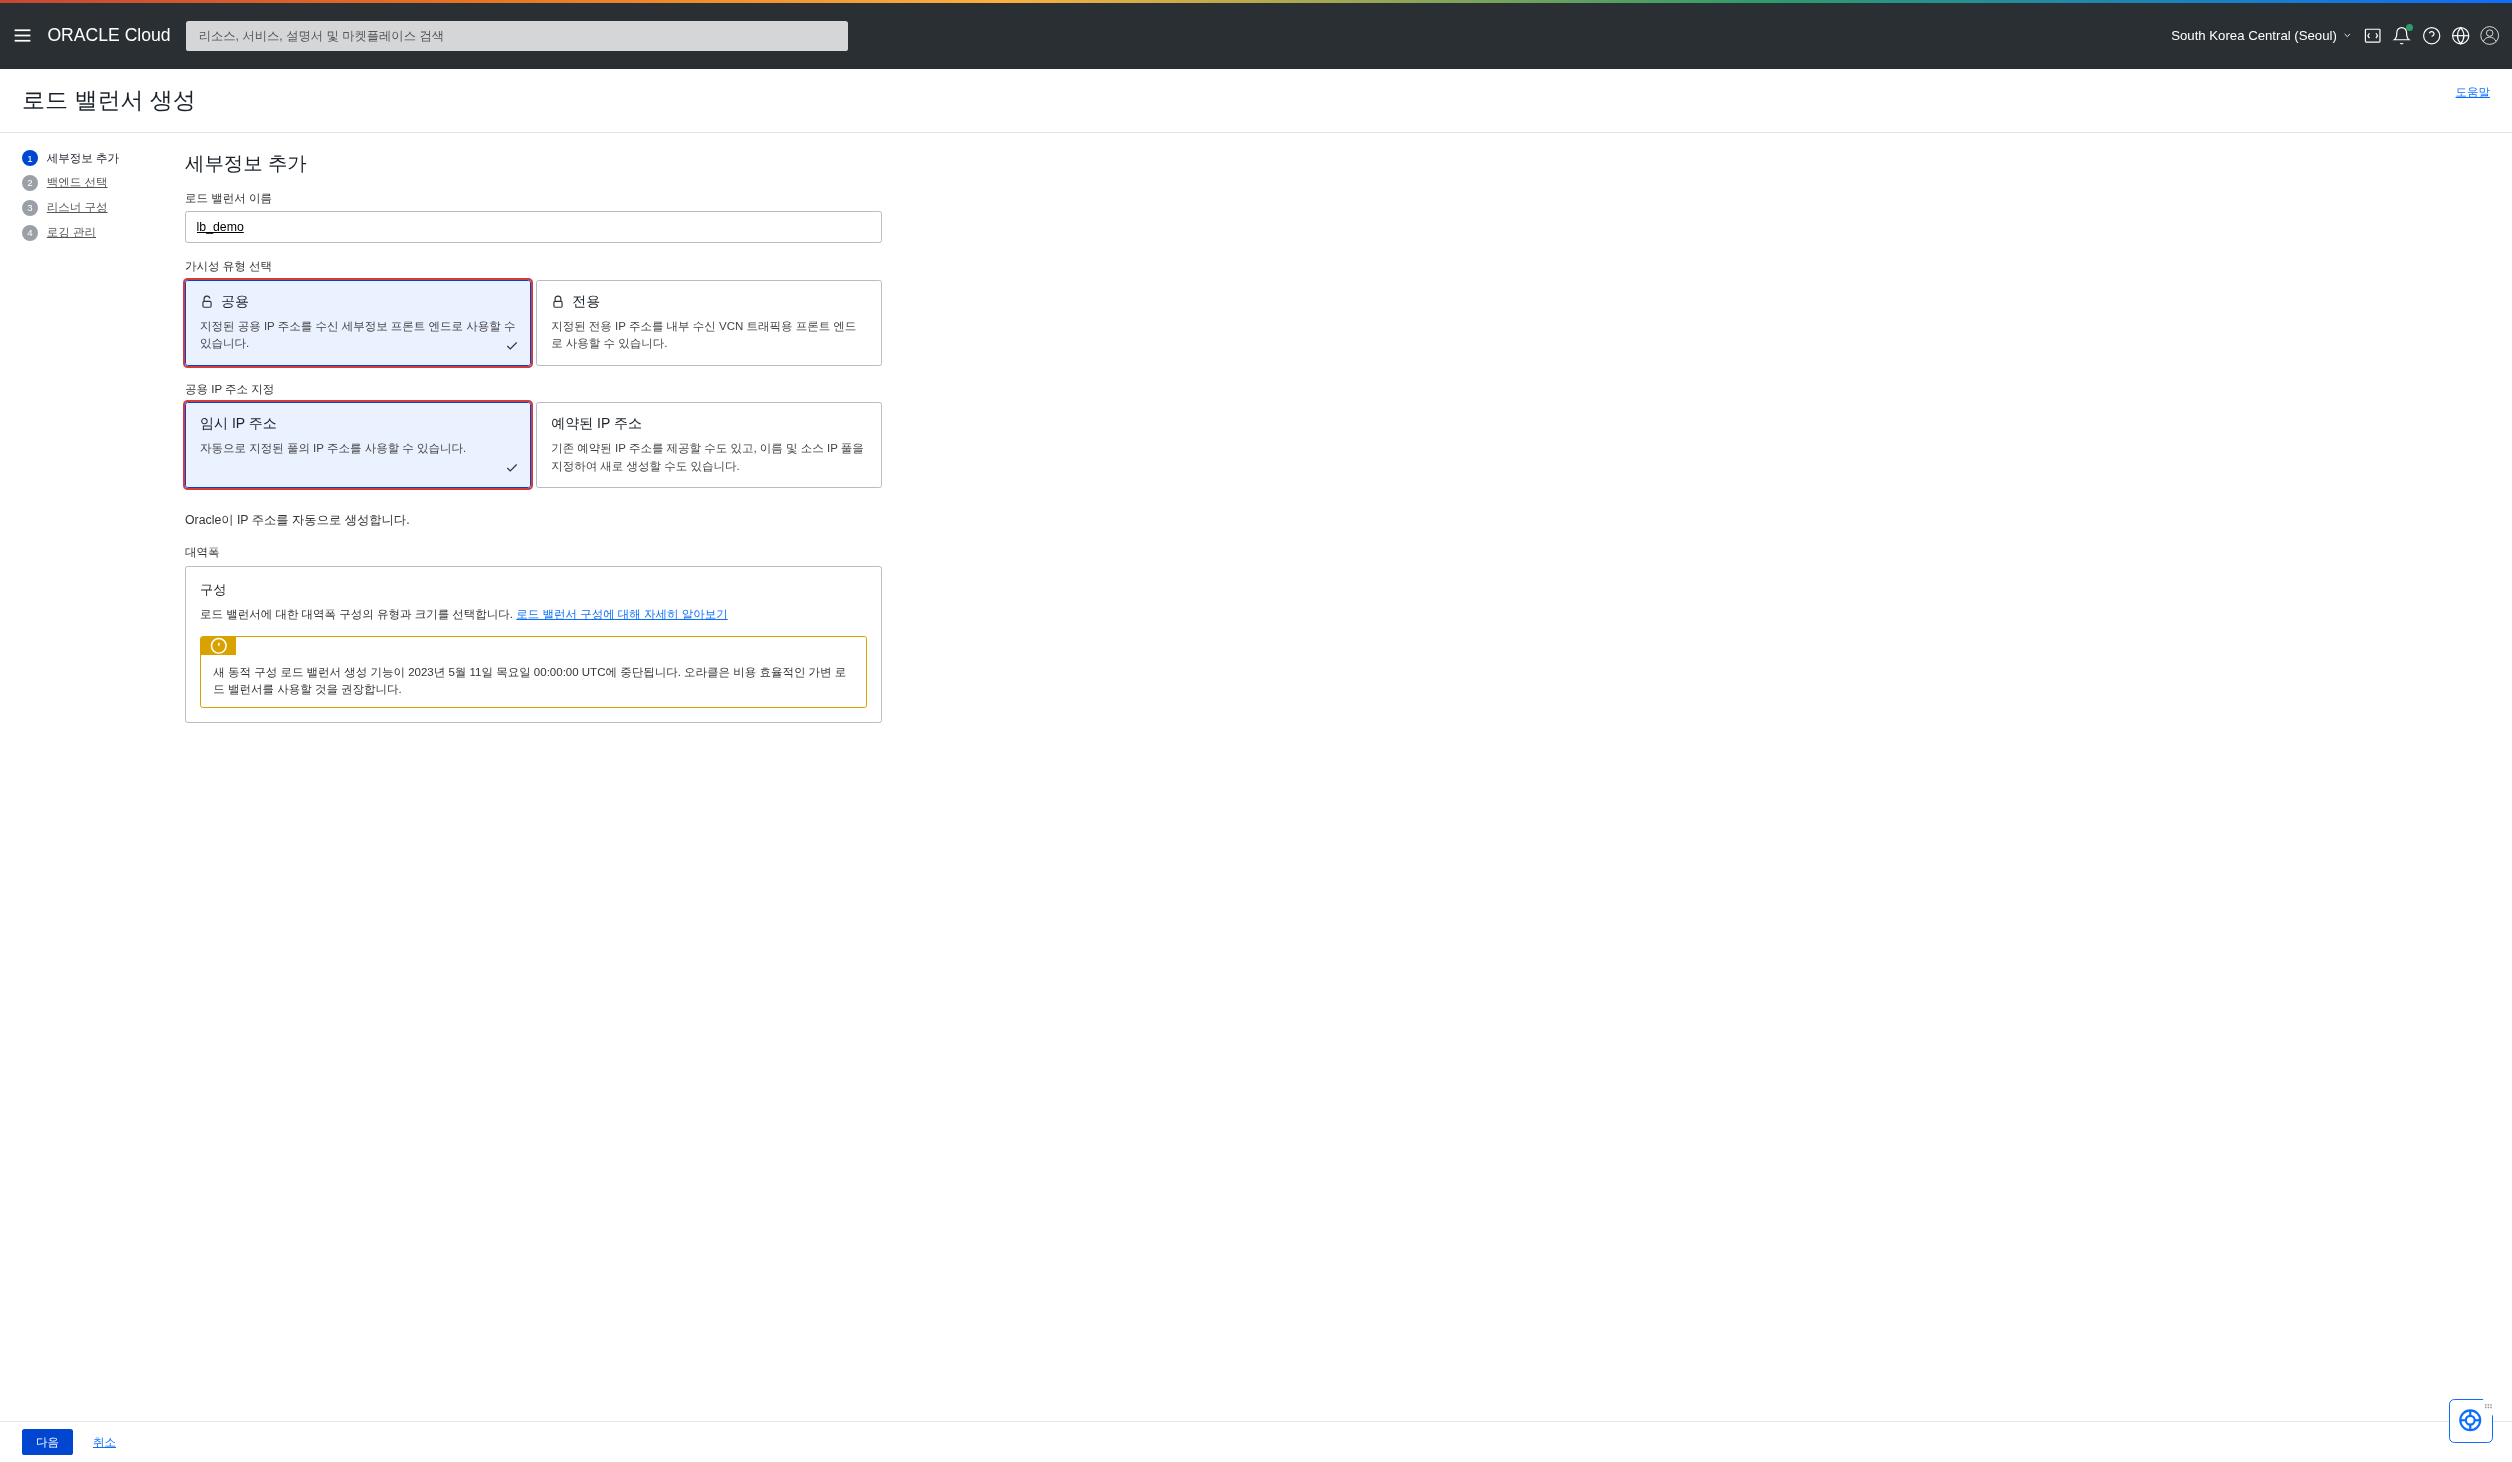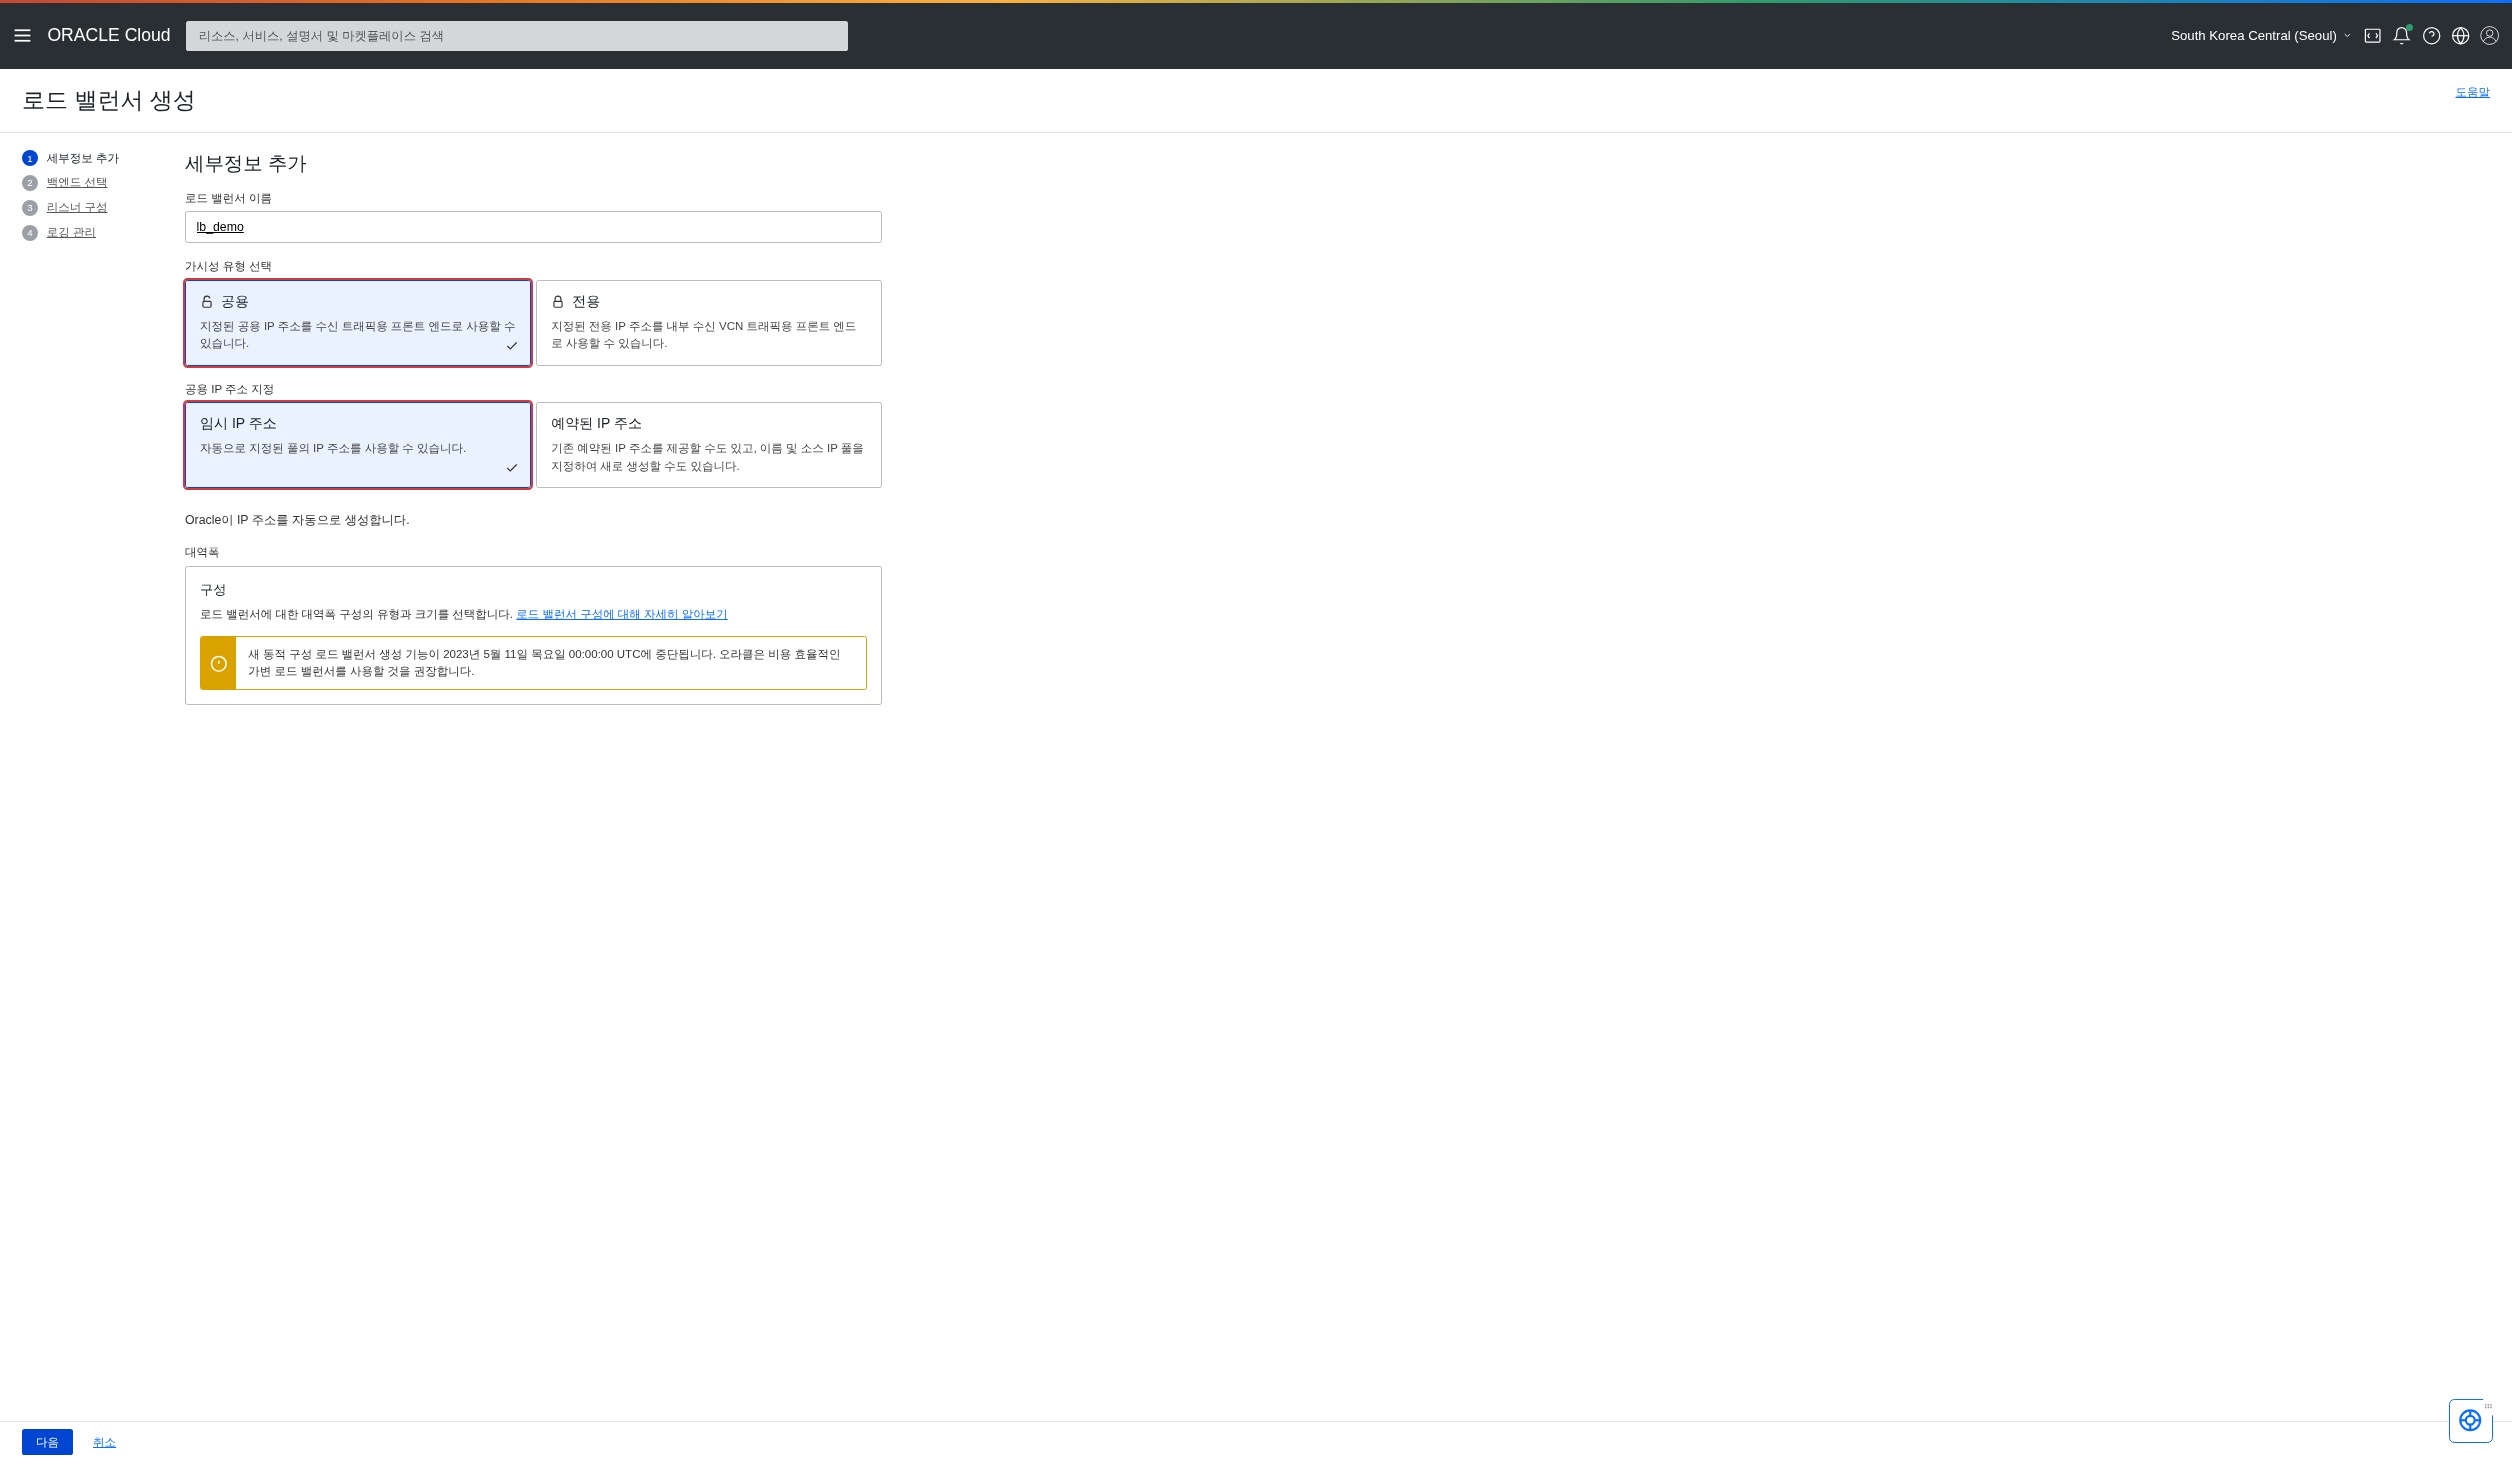--- a/index.html
+++ b/index.html
@@ -51,21 +51,21 @@
 .card-desc { font-size: 11.5px; color: #444; line-height: 1.5; }
 .check { position: absolute; right: 10.6px; bottom: 8.8px; }
 
 .info-text { font-size: 12.3px; color: #333; margin-bottom: 16px; margin-top: 24px; }
 
 .config-box { border: 0.9px solid #b5bcc3; border-radius: 2.6px; padding: 14px; max-width: 697px; }
 .config-title { font-size: 13.2px; margin-bottom: 8.8px; }
 .config-desc { font-size: 11.5px; color: #333; margin-bottom: 14px; }
 .config-link { color: #0d6efd; text-decoration: underline; }
 
-.warning { display: flex; border: 0.9px solid #d9a200; border-radius: 2.6px; overflow: hidden; }
+.warning { display: flex; border: 0.9px solid #d9a200; border-radius: 2.6px; overflow: hidden; flex-direction: column; }
 .warning-icon { background: #d9a200; width: 35px; display: flex; align-items: center; justify-content: center; flex-shrink: 0; }
 .warning-text { padding: 8.8px 12.3px; font-size: 11.5px; color: #333; line-height: 1.5; }
 
 
 .footer { position: fixed; bottom: 0; left: 0; right: 0; background: #fff; border-top: 0.9px solid #e3e6e9; padding: 7px 22px; display: flex; align-items: center; gap: 20px; }
 .btn-primary { background: #0046d1; color: #fff; border: none; border-radius: 2.6px; padding: 5.3px 14px; font-size: 11.5px; cursor: pointer; }
 .btn-link { color: #0d6efd; font-size: 11.5px; text-decoration: underline; cursor: pointer; background: none; border: none; }
 
 
 .floating-help { position: fixed; right: 19.4px; bottom: 19.4px; width: 44px; height: 44px; border: 1.8px solid #0d6efd; border-radius: 5.3px; display: flex; align-items: center; justify-content: center; cursor: pointer; background: #fff; }
@@ -170,21 +170,21 @@
     <div class="field-label">가시성 유형 선택</div>
     <div class="card-row">
       <div class="option-card selected highlighted">
         <div class="card-title">
           <svg width="14" height="14" viewBox="0 0 24 24" stroke="#333" stroke-width="2" fill="none">
               <rect x="5" y="11" width="14" height="10" rx="2"></rect>
               <path d="M7 11V7a5 5 0 0 1 9.9-1"></path>
             </svg>
           <span>공용</span>
         </div>
-        <div class="card-desc">지정된 공용 IP 주소를 수신 트래픽용 프론트 엔드로 사용할 수 있습니다.</div>
+        <div class="card-desc">지정된 공용 IP 주소를 수신 세부정보 프론트 엔드로 사용할 수 있습니다.</div>
         <div class="check">
           <svg width="14" height="14" viewBox="0 0 24 24" stroke="#333" stroke-width="2" fill="none">
               <polyline points="20 6 9 17 4 12"></polyline>
             </svg>
         </div>
       </div>
       <div class="option-card">
         <div class="card-title">
           <svg width="14" height="14" viewBox="0 0 24 24" stroke="#333" stroke-width="2" fill="none">
               <rect x="5" y="11" width="14" height="10" rx="2"></rect>

